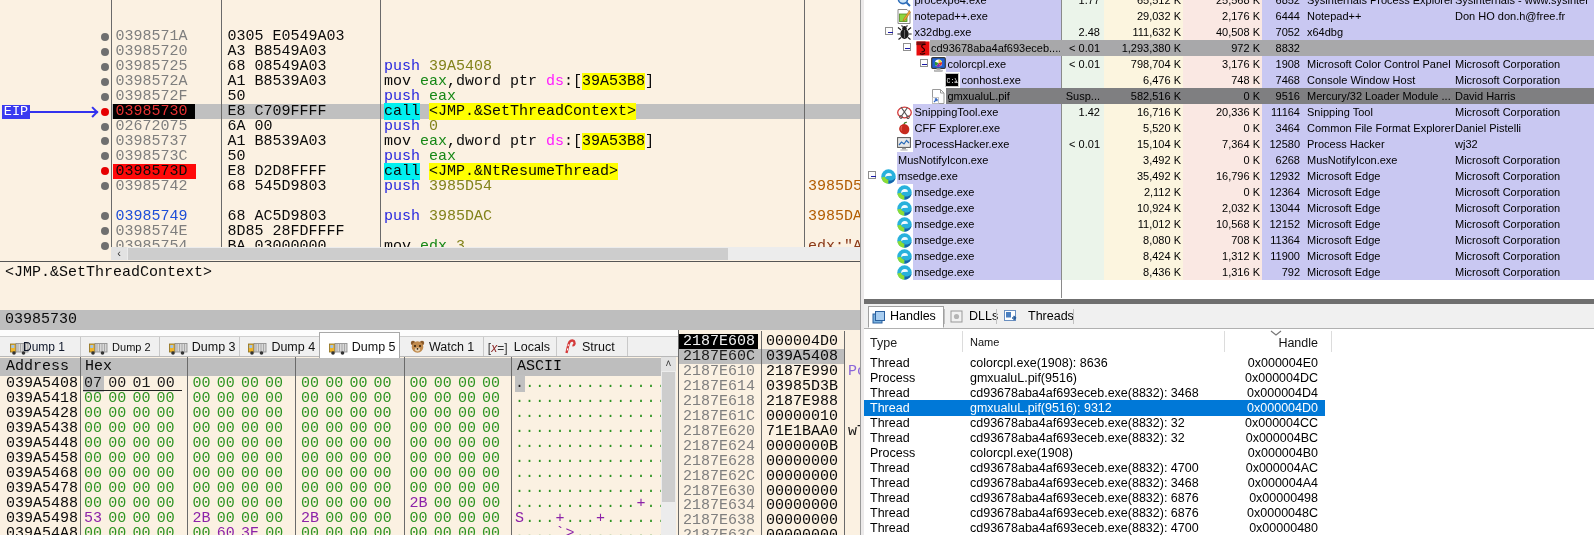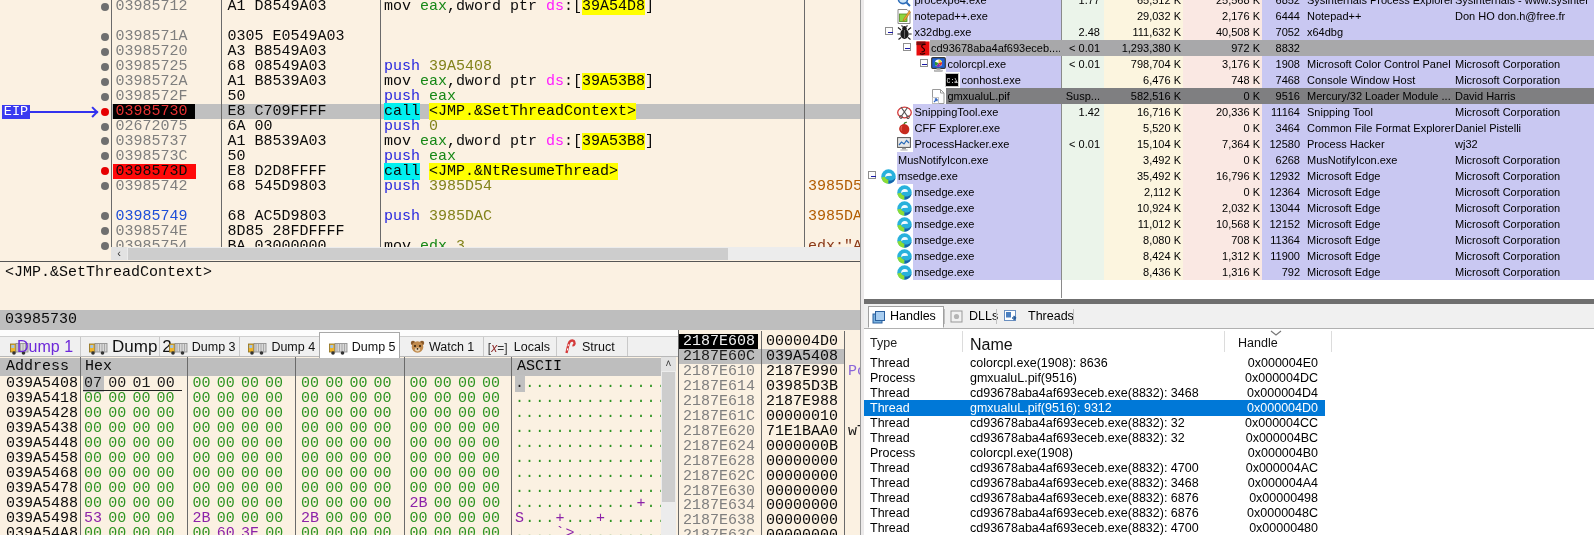--- a/index.html
+++ b/index.html
@@ -31,21 +31,20 @@
 .sv{position:absolute;left:87px;color:#0a0a0a}
 #pe{position:absolute;left:864px;top:0;width:730px;height:535px;background:#fff;font-family:"Liberation Sans",sans-serif;font-size:11px;color:#000;overflow:hidden}
 .prow{position:absolute;left:6px;width:730px;height:16px;line-height:16px;white-space:pre}
 .cell{position:absolute;height:16px;line-height:16px;white-space:pre}
 .exp{position:absolute;width:8px;height:8px;background:#fdfdfd;border:1px solid #8f8f8f;margin-top:3px}
 .expm{position:absolute;left:1.5px;top:3.5px;width:5px;height:1px;background:#1a1aa6}
 .hanrow{position:absolute;left:6px;width:730px;height:15px;line-height:15px;white-space:pre}
 </style></head><body>
 <div id="root">
 <div id="dbg">
-<div class="drow" style="top:-0.60px"><div class="dot" style="top:3.5px"></div><span class="addr" style="color:#7e7e7e">03985712</span><span class="byt">A1 D8549A03</span><span class="ins">mov <span class="rg">eax</span>,dword ptr <span class="sg">ds</span>:[<span class="hl">39A54D8</span>]</span></div>
 <div class="drow" style="top:29.30px"><div class="dot" style="top:3.5px"></div><span class="addr" style="color:#7e7e7e">0398571A</span><span class="byt">0305 E0549A03</span></div>
 <div class="drow" style="top:44.25px"><div class="dot" style="top:3.5px"></div><span class="addr" style="color:#7e7e7e">03985720</span><span class="byt">A3 B8549A03</span></div>
 <div class="drow" style="top:59.20px"><div class="dot" style="top:3.5px"></div><span class="addr" style="color:#7e7e7e">03985725</span><span class="byt">68 08549A03</span><span class="ins"><span class="pu">push</span> <span class="ol">39A5408</span></span></div>
 <div class="drow" style="top:74.15px"><div class="dot" style="top:3.5px"></div><span class="addr" style="color:#7e7e7e">0398572A</span><span class="byt">A1 B8539A03</span><span class="ins">mov <span class="rg">eax</span>,dword ptr <span class="sg">ds</span>:[<span class="hl">39A53B8</span>]</span></div>
 <div class="drow" style="top:89.10px"><div class="dot" style="top:3.5px"></div><span class="addr" style="color:#7e7e7e">0398572F</span><span class="byt">50</span><span class="ins"><span class="pu">push</span> <span class="rg">eax</span></span></div>
 <div class="drow" style="top:104.05px"><div class="a" style="left:111.5px;top:0;width:748px;height:14.95px;background:#c0c0c0"></div><div class="a" style="left:112.5px;top:0;width:82.2px;height:14.95px;background:#000"></div><div class="dot red" style="top:3.5px"></div><span class="addr" style="color:#e83232">03985730</span><span class="byt">E8 C709FFFF</span><span class="ins"><span class="cy">call</span> <span class="hl">&lt;JMP.&amp;SetThreadContext&gt;</span></span></div>
 <div class="drow" style="top:119.00px"><div class="dot" style="top:3.5px"></div><span class="addr" style="color:#7e7e7e">02672075</span><span class="byt">6A 00</span><span class="ins"><span class="pu">push</span> <span class="ol">0</span></span></div>
 <div class="drow" style="top:133.95px"><div class="dot" style="top:3.5px"></div><span class="addr" style="color:#7e7e7e">03985737</span><span class="byt">A1 B8539A03</span><span class="ins">mov <span class="rg">eax</span>,dword ptr <span class="sg">ds</span>:[<span class="hl">39A53B8</span>]</span></div>
 <div class="drow" style="top:148.90px"><div class="dot" style="top:3.5px"></div><span class="addr" style="color:#7e7e7e">0398573C</span><span class="byt">50</span><span class="ins"><span class="pu">push</span> <span class="rg">eax</span></span></div>
 <div class="drow" style="top:163.85px"><div class="dot red" style="top:3.5px"></div><div class="a" style="left:112.5px;top:0;width:83px;height:14.95px;background:#ff0909"></div><span class="addr" style="color:#0a0a0a">0398573D</span><span class="byt">E8 D2D8FFFF</span><span class="ins"><span class="cy">call</span> <span class="hl">&lt;JMP.&amp;NtResumeThread&gt;</span></span></div>
@@ -71,31 +70,31 @@
 <div class="a" style="left:0;top:335.5px;width:679px;height:21px;background:#f0f0f0;border-top:1px solid #cfcfcf;border-bottom:1px solid #b8b8b8"></div>
 <div class="a" style="left:79.7px;top:336.5px;width:1px;height:19px;background:#c9c9c9"></div>
 <svg class="a" style="left:9.5px;top:342.5px" width="19" height="12" viewBox="0 0 19 12">
         <rect x="0.5" y="1" width="5.5" height="8" fill="#f0b429" stroke="#8a6d1c" stroke-width="0.8"></rect>
         <rect x="1.3" y="2" width="3" height="3" fill="#9fc3e8"></rect>
         <rect x="6" y="0.5" width="12" height="8.5" fill="#d8d8d8" stroke="#888" stroke-width="0.8"></rect>
         <path d="M8 1v8M10.5 1v8M13 1v8M15.5 1v8" stroke="#a8a8a8" stroke-width="1"></path>
         <circle cx="4" cy="10" r="1.8" fill="#333"></circle>
         <circle cx="13.5" cy="10" r="1.8" fill="#333"></circle>
       </svg>
-<div class="a" style="left:17px;top:339.5px;width:49.8px;height:14px;font-family:'Liberation Sans';font-size:16px;line-height:14px;color:#6d28d9;white-space:pre">Dump 1</div>
+<div class="a" style="left:23px;top:339.5px;width:49.8px;height:14px;font-family:'Liberation Sans';font-size:12px;line-height:14px;color:#0f172a;white-space:pre">Dump 1</div>
 <div class="a" style="left:159.3px;top:336.5px;width:1px;height:19px;background:#c9c9c9"></div>
 <svg class="a" style="left:89.1px;top:342.5px" width="19" height="12" viewBox="0 0 19 12">
         <rect x="0.5" y="1" width="5.5" height="8" fill="#f0b429" stroke="#8a6d1c" stroke-width="0.8"></rect>
         <rect x="1.3" y="2" width="3" height="3" fill="#9fc3e8"></rect>
         <rect x="6" y="0.5" width="12" height="8.5" fill="#d8d8d8" stroke="#888" stroke-width="0.8"></rect>
         <path d="M8 1v8M10.5 1v8M13 1v8M15.5 1v8" stroke="#a8a8a8" stroke-width="1"></path>
         <circle cx="4" cy="10" r="1.8" fill="#333"></circle>
         <circle cx="13.5" cy="10" r="1.8" fill="#333"></circle>
       </svg>
-<div class="a" style="left:112.1px;top:339.5px;width:49.8px;height:14px;font-family:'Liberation Sans';font-size:17px;line-height:14px;color:#111;white-space:pre">Dump 2</div>
+<div class="a" style="left:112.1px;top:339.5px;width:49.8px;height:14px;font-family:'Liberation Sans';font-size:11px;line-height:14px;color:#111;white-space:pre">Dump 2</div>
 <div class="a" style="left:239.0px;top:336.5px;width:1px;height:19px;background:#c9c9c9"></div>
 <svg class="a" style="left:168.8px;top:342.5px" width="19" height="12" viewBox="0 0 19 12">
         <rect x="0.5" y="1" width="5.5" height="8" fill="#f0b429" stroke="#8a6d1c" stroke-width="0.8"></rect>
         <rect x="1.3" y="2" width="3" height="3" fill="#9fc3e8"></rect>
         <rect x="6" y="0.5" width="12" height="8.5" fill="#d8d8d8" stroke="#888" stroke-width="0.8"></rect>
         <path d="M8 1v8M10.5 1v8M13 1v8M15.5 1v8" stroke="#a8a8a8" stroke-width="1"></path>
         <circle cx="4" cy="10" r="1.8" fill="#333"></circle>
         <circle cx="13.5" cy="10" r="1.8" fill="#333"></circle>
       </svg>
 <div class="a" style="left:191.8px;top:339.5px;width:49.8px;height:14px;font-family:'Liberation Sans';font-size:12.5px;line-height:14px;color:#111;white-space:pre">Dump 3</div>
@@ -302,22 +301,22 @@
 <div class="a" style="left:105.0px;top:309px;width:50px;height:16px;font-family:'Liberation Sans';font-size:12.5px;color:#000">DLLs</div>
 <div class="a" style="left:132.0px;top:309px;width:1px;height:15px;background:#c0c0c0"></div>
 <svg class="a" style="left:140.0px;top:310px" width="14" height="13" viewBox="0 0 14 13">
         <rect x="0.5" y="0.5" width="11" height="10" fill="#fff" stroke="#6a8fc0" stroke-width="1"></rect>
         <rect x="2" y="2" width="5" height="5.5" fill="#4a7fc0"></rect>
         <path d="M8 8 h4 M12 8 l-2.5-2 M12 8 l-2.5 2" stroke="#2a5f9e" stroke-width="1.4" fill="none"></path>
       </svg>
 <div class="a" style="left:164.0px;top:309px;width:60px;height:16px;font-family:'Liberation Sans';font-size:12.5px;color:#000">Threads</div>
 <div class="a" style="left:209.0px;top:309px;width:1px;height:15px;background:#c0c0c0"></div>
 <div class="a" style="left:6.0px;top:330px;width:60px;height:16px;font-family:'Liberation Sans';font-size:12.5px;color:#222;top:336px">Type</div>
-<div class="a" style="left:106.0px;top:336px;width:60px;height:16px;font-family:'Liberation Sans';font-size:16px;color:#111">Name</div>
-<div class="a" style="left:374.0px;top:336px;width:80px;height:16px;font-family:'Liberation Sans';font-size:12.5px;color:#111;">Handle</div>
+<div class="a" style="left:106.0px;top:336px;width:60px;height:16px;font-family:'Liberation Sans';font-size:11px;color:#111">Name</div>
+<div class="a" style="left:374.0px;top:336px;width:80px;height:16px;font-family:'Liberation Sans';font-size:12.5px;color:#111;text-align:right">Handle</div>
 <svg class="a" style="left:406.0px;top:330px" width="12" height="6" viewBox="0 0 12 6">
         <path d="M1 1 L6 5 L11 1" fill="none" stroke="#777" stroke-width="1.2"></path>
       </svg>
 <div class="a" style="left:97.6px;top:331px;width:1px;height:21px;background:#dcdcdc"></div>
 <div class="a" style="left:360.2px;top:331px;width:1px;height:21px;background:#dcdcdc"></div>
 <div class="a" style="left:466.8px;top:331px;width:1px;height:21px;background:#dcdcdc"></div>
 <div class="hanrow" style="left:0;top:354.5px"><div class="cell" style="left:6.0px;top:0;color:#000;font-family:'Liberation Sans';font-size:12.5px">Thread</div><div class="cell" style="left:106.0px;top:0;color:#000;font-family:'Liberation Sans';font-size:12.5px">colorcpl.exe(1908): 8636</div><div class="cell" style="left:364.0px;top:0;width:90px;text-align:right;color:#000;font-family:'Liberation Sans';font-size:12.5px">0x000004E0</div></div>
 <div class="hanrow" style="left:0;top:369.5px"><div class="cell" style="left:6.0px;top:0;color:#000;font-family:'Liberation Sans';font-size:12.5px">Process</div><div class="cell" style="left:106.0px;top:0;color:#000;font-family:'Liberation Sans';font-size:12.5px">gmxualuL.pif(9516)</div><div class="cell" style="left:364.0px;top:0;width:90px;text-align:right;color:#000;font-family:'Liberation Sans';font-size:12.5px">0x000004DC</div></div>
 <div class="hanrow" style="left:0;top:384.5px"><div class="cell" style="left:6.0px;top:0;color:#000;font-family:'Liberation Sans';font-size:12.5px">Thread</div><div class="cell" style="left:106.0px;top:0;color:#000;font-family:'Liberation Sans';font-size:12.5px">cd93678aba4af693eceb.exe(8832): 3468</div><div class="cell" style="left:364.0px;top:0;width:90px;text-align:right;color:#000;font-family:'Liberation Sans';font-size:12.5px">0x000004D4</div></div>
 <div class="hanrow" style="left:0;top:399.5px"><div class="cell" style="left:0.0px;top:0;width:461.0px;background:#0078d7"></div><div class="cell" style="left:6.0px;top:0;color:#fff;font-family:'Liberation Sans';font-size:12.5px">Thread</div><div class="cell" style="left:106.0px;top:0;color:#fff;font-family:'Liberation Sans';font-size:12.5px">gmxualuL.pif(9516): 9312</div><div class="cell" style="left:364.0px;top:0;width:90px;text-align:right;color:#fff;font-family:'Liberation Sans';font-size:12.5px">0x000004D0</div></div>

